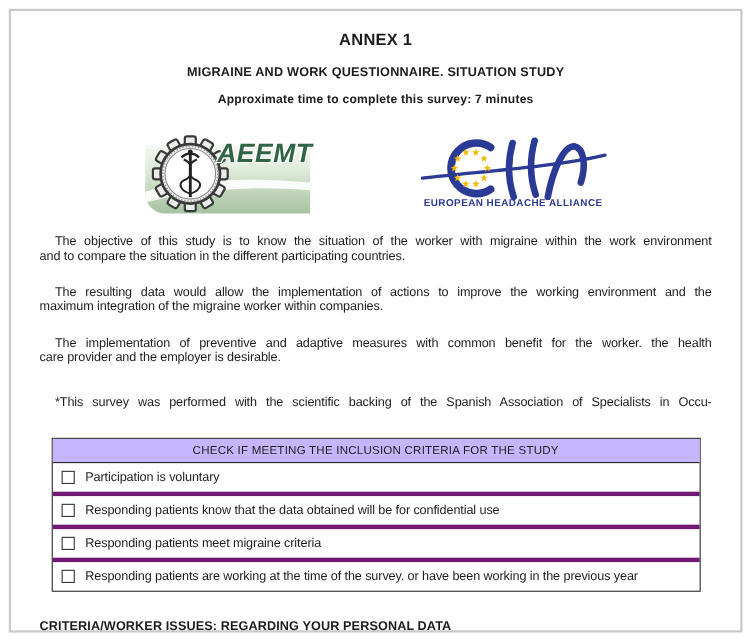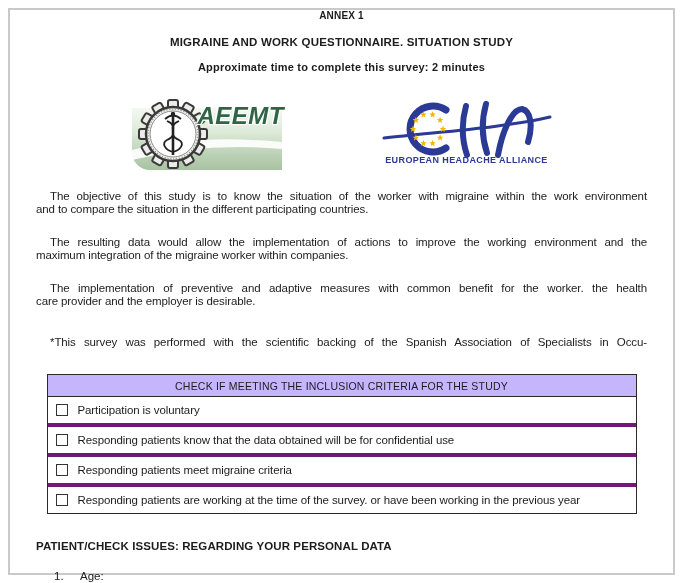--- a/index.html
+++ b/index.html
@@ -12,21 +12,21 @@
     overflow:hidden;
   }
   .frame {
     position:absolute; left:8px; top:8px; right:8px; bottom:8px;
     border:2px solid #c9c9c9;
     background:#ffffff;
   }
   .doc { position:absolute; left:10px; top:10px; width:663px; height:563px; }
 
   .h-center { text-align:center; font-weight:bold; letter-spacing:.2px; }
-  .h-annex  { font-size:10px; }
+  .h-annex  { margin-top:18px; font-size:15px; }
   .h-title  { margin-top:15px; font-size:11.5px; }
   .h-time   { margin-top:13px; font-size:11px; }
 
   
   .logos { margin-top:20px; height:80px; display:flex; justify-content:center; align-items:center; gap:100px; }
 
   .aeemt { position:relative; width:150px; height:78px; }
   .aeemt-band {
     position:absolute; left:0; top:14px; right:0; bottom:2px;
     background:linear-gradient(180deg,#f4f8f2 0%,#ddead8 38%,#b9cfb3 78%,#a9c2a3 100%);
@@ -80,21 +80,21 @@
   .bullet { width:14px; font-size:11px; }
 </style>
 </head>
 <body>
 
 <div class="frame"></div>
 <div class="doc">
 
   <div class="h-center h-annex">ANNEX 1</div>
   <div class="h-center h-title">MIGRAINE AND WORK QUESTIONNAIRE. SITUATION STUDY</div>
-  <div class="h-center h-time">Approximate time to complete this survey: 2 minutes</div>
+  <div class="h-center h-time">Approximate time to complete this survey: 7 minutes</div>
 
   <div class="logos">
 
     <div class="aeemt">
       <div class="aeemt-band"></div>
       <svg class="aeemt-swoosh" viewBox="0 0 150 62">
         <path d="M0,42 Q62,26 150,34 L150,41 Q72,34 0,52 Z" fill="#ffffff" opacity="0.9"></path>
       </svg>
       <svg class="aeemt-gear" viewBox="0 0 78 78">
         <g transform="translate(39,40)">
@@ -188,21 +188,21 @@
     <div class="crit-row">
       <div class="crit-box"></div>
       <div class="crit-label">Responding patients meet migraine criteria</div>
     </div>
     <div class="crit-row">
       <div class="crit-box"></div>
       <div class="crit-label">Responding patients are working at the time of the survey. or have been working in the previous year</div>
     </div>
   </div>
 
-  <div class="sec-head">PATIENT/CHECK ISSUES: REGARDING YOUR PERSONAL DATA</div>
+  <div class="sec-head">CRITERIA/WORKER ISSUES: REGARDING YOUR PERSONAL DATA</div>
 
   <div class="q-row">
     <div class="q-num">1.</div>
     <div>Age:</div>
   </div>
   <div class="opt-row">
     <div class="bullet">•</div>
     <div>Less than 20 years</div>
   </div>
 

